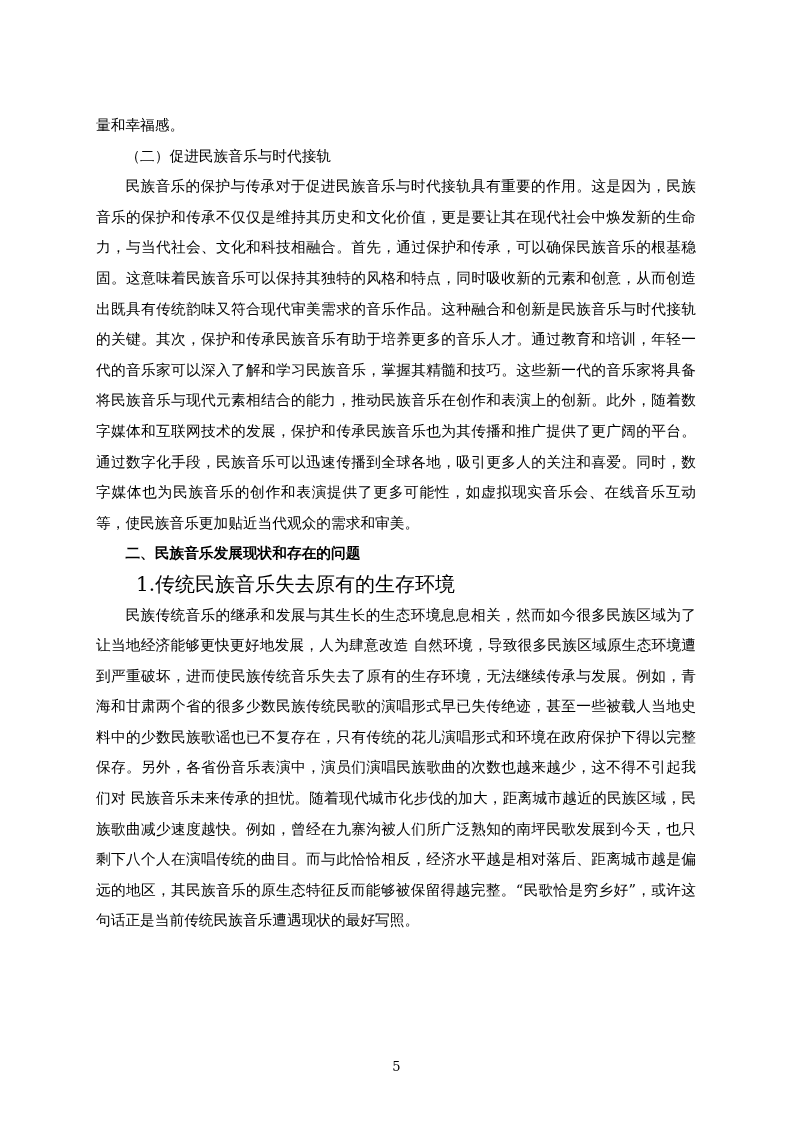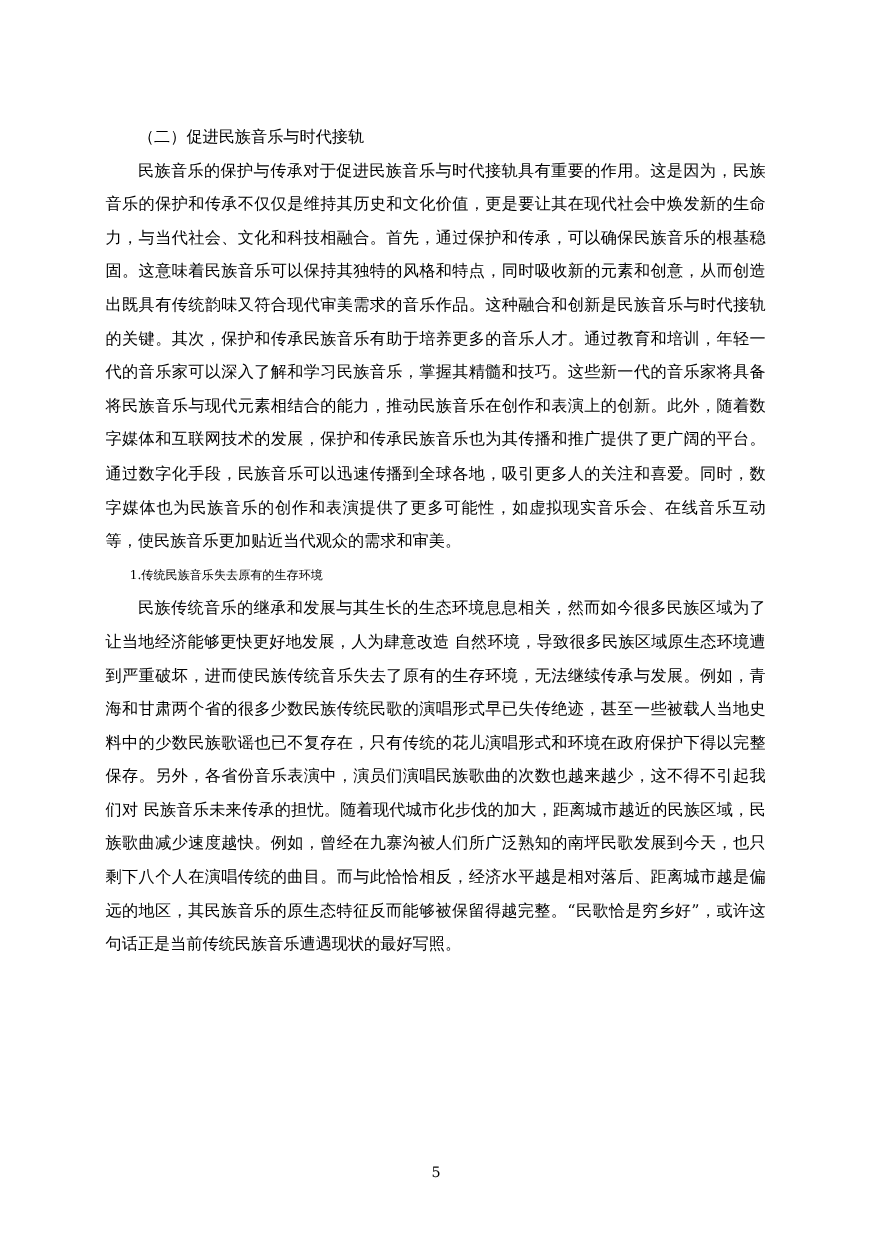--- a/index.html
+++ b/index.html
@@ -45,44 +45,46 @@
     line-height: 30.6px;
   }
   .heading-left {
     font-weight: bold;
     text-indent: 2em;
     font-size: 14.7px;
     line-height: 30.6px;
   }
   .sub-num {
     text-indent: 2em;
-    font-size: 11px;
+    font-size: 20px;
     line-height: 30.6px;
   }
   .page-number {
     position: absolute;
     left: 0;
     right: 0;
     bottom: 48px;
     text-align: center;
     font-size: 13px;
     font-family: "DejaVu Serif", "Liberation Serif", serif;
   }
 </style>
 </head>
 <body>
 
 <div class="page">
   <div class="doc-body">
 
+    <p class="cont">量和幸福感。</p>
 
     <p class="heading">（二）促进民族音乐与时代接轨</p>
 
     <p class="indent2">民族音乐的保护与传承对于促进民族音乐与时代接轨具有重要的作用。这是因为，民族音乐的保护和传承不仅仅是维持其历史和文化价值，更是要让其在现代社会中焕发新的生命力，与当代社会、文化和科技相融合。首先，通过保护和传承，可以确保民族音乐的根基稳固。这意味着民族音乐可以保持其独特的风格和特点，同时吸收新的元素和创意，从而创造出既具有传统韵味又符合现代审美需求的音乐作品。这种融合和创新是民族音乐与时代接轨的关键。其次，保护和传承民族音乐有助于培养更多的音乐人才。通过教育和培训，年轻一代的音乐家可以深入了解和学习民族音乐，掌握其精髓和技巧。这些新一代的音乐家将具备将民族音乐与现代元素相结合的能力，推动民族音乐在创作和表演上的创新。此外，随着数字媒体和互联网技术的发展，保护和传承民族音乐也为其传播和推广提供了更广阔的平台。通过数字化手段，民族音乐可以迅速传播到全球各地，吸引更多人的关注和喜爱。同时，数字媒体也为民族音乐的创作和表演提供了更多可能性，如虚拟现实音乐会、在线音乐互动等，使民族音乐更加贴近当代观众的需求和审美。</p>
 
+    <p class="heading-left">二、民族音乐发展现状和存在的问题</p>
 
 
     <p class="sub-num">1.传统民族音乐失去原有的生存环境</p>
 
     <p class="indent2">民族传统音乐的继承和发展与其生长的生态环境息息相关，然而如今很多民族区域为了让当地经济能够更快更好地发展，人为肆意改造  自然环境，导致很多民族区域原生态环境遭到严重破坏，进而使民族传统音乐失去了原有的生存环境，无法继续传承与发展。例如，青海和甘肃两个省的很多少数民族传统民歌的演唱形式早已失传绝迹，甚至一些被载人当地史料中的少数民族歌谣也已不复存在，只有传统的花儿演唱形式和环境在政府保护下得以完整保存。另外，各省份音乐表演中，演员们演唱民族歌曲的次数也越来越少，这不得不引起我们对  民族音乐未来传承的担忧。随着现代城市化步伐的加大，距离城市越近的民族区域，民族歌曲减少速度越快。例如，曾经在九寨沟被人们所广泛熟知的南坪民歌发展到今天，也只剩下八个人在演唱传统的曲目。而与此恰恰相反，经济水平越是相对落后、距离城市越是偏远的地区，其民族音乐的原生态特征反而能够被保留得越完整。“民歌恰是穷乡好”，或许这句话正是当前传统民族音乐遭遇现状的最好写照。</p>
 
   </div>
 
   <div class="page-number">5</div>
 </div>

